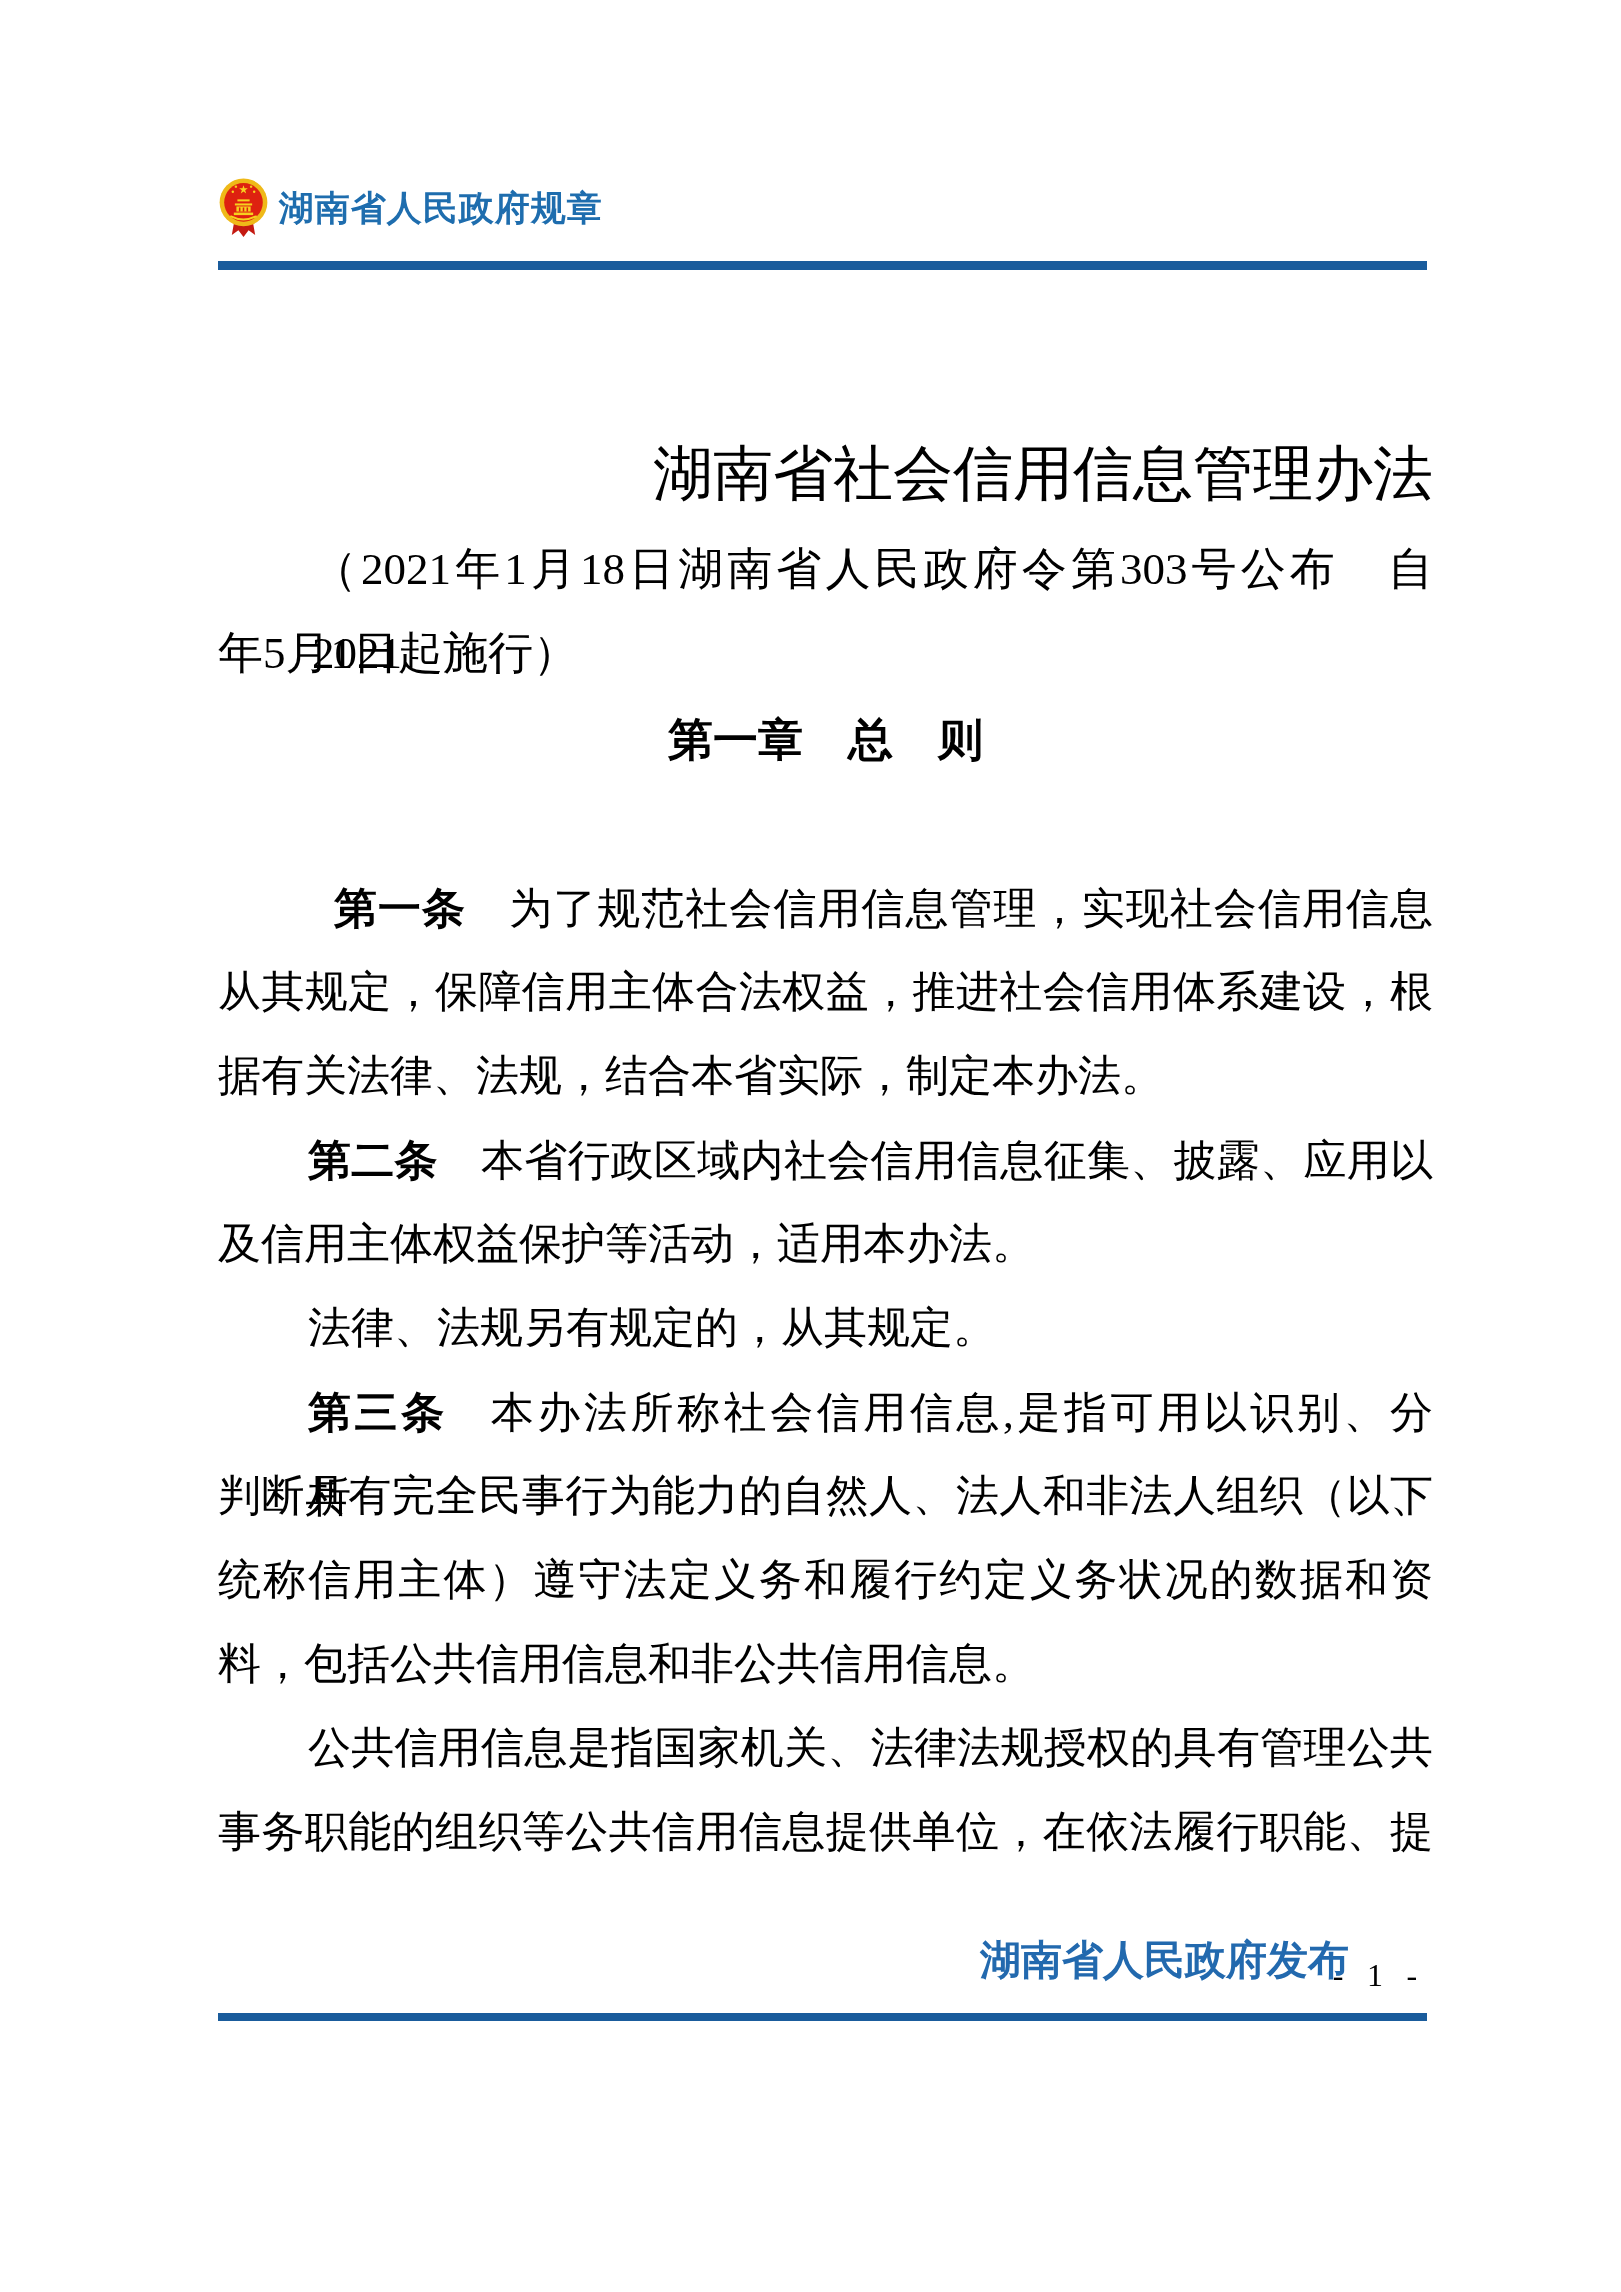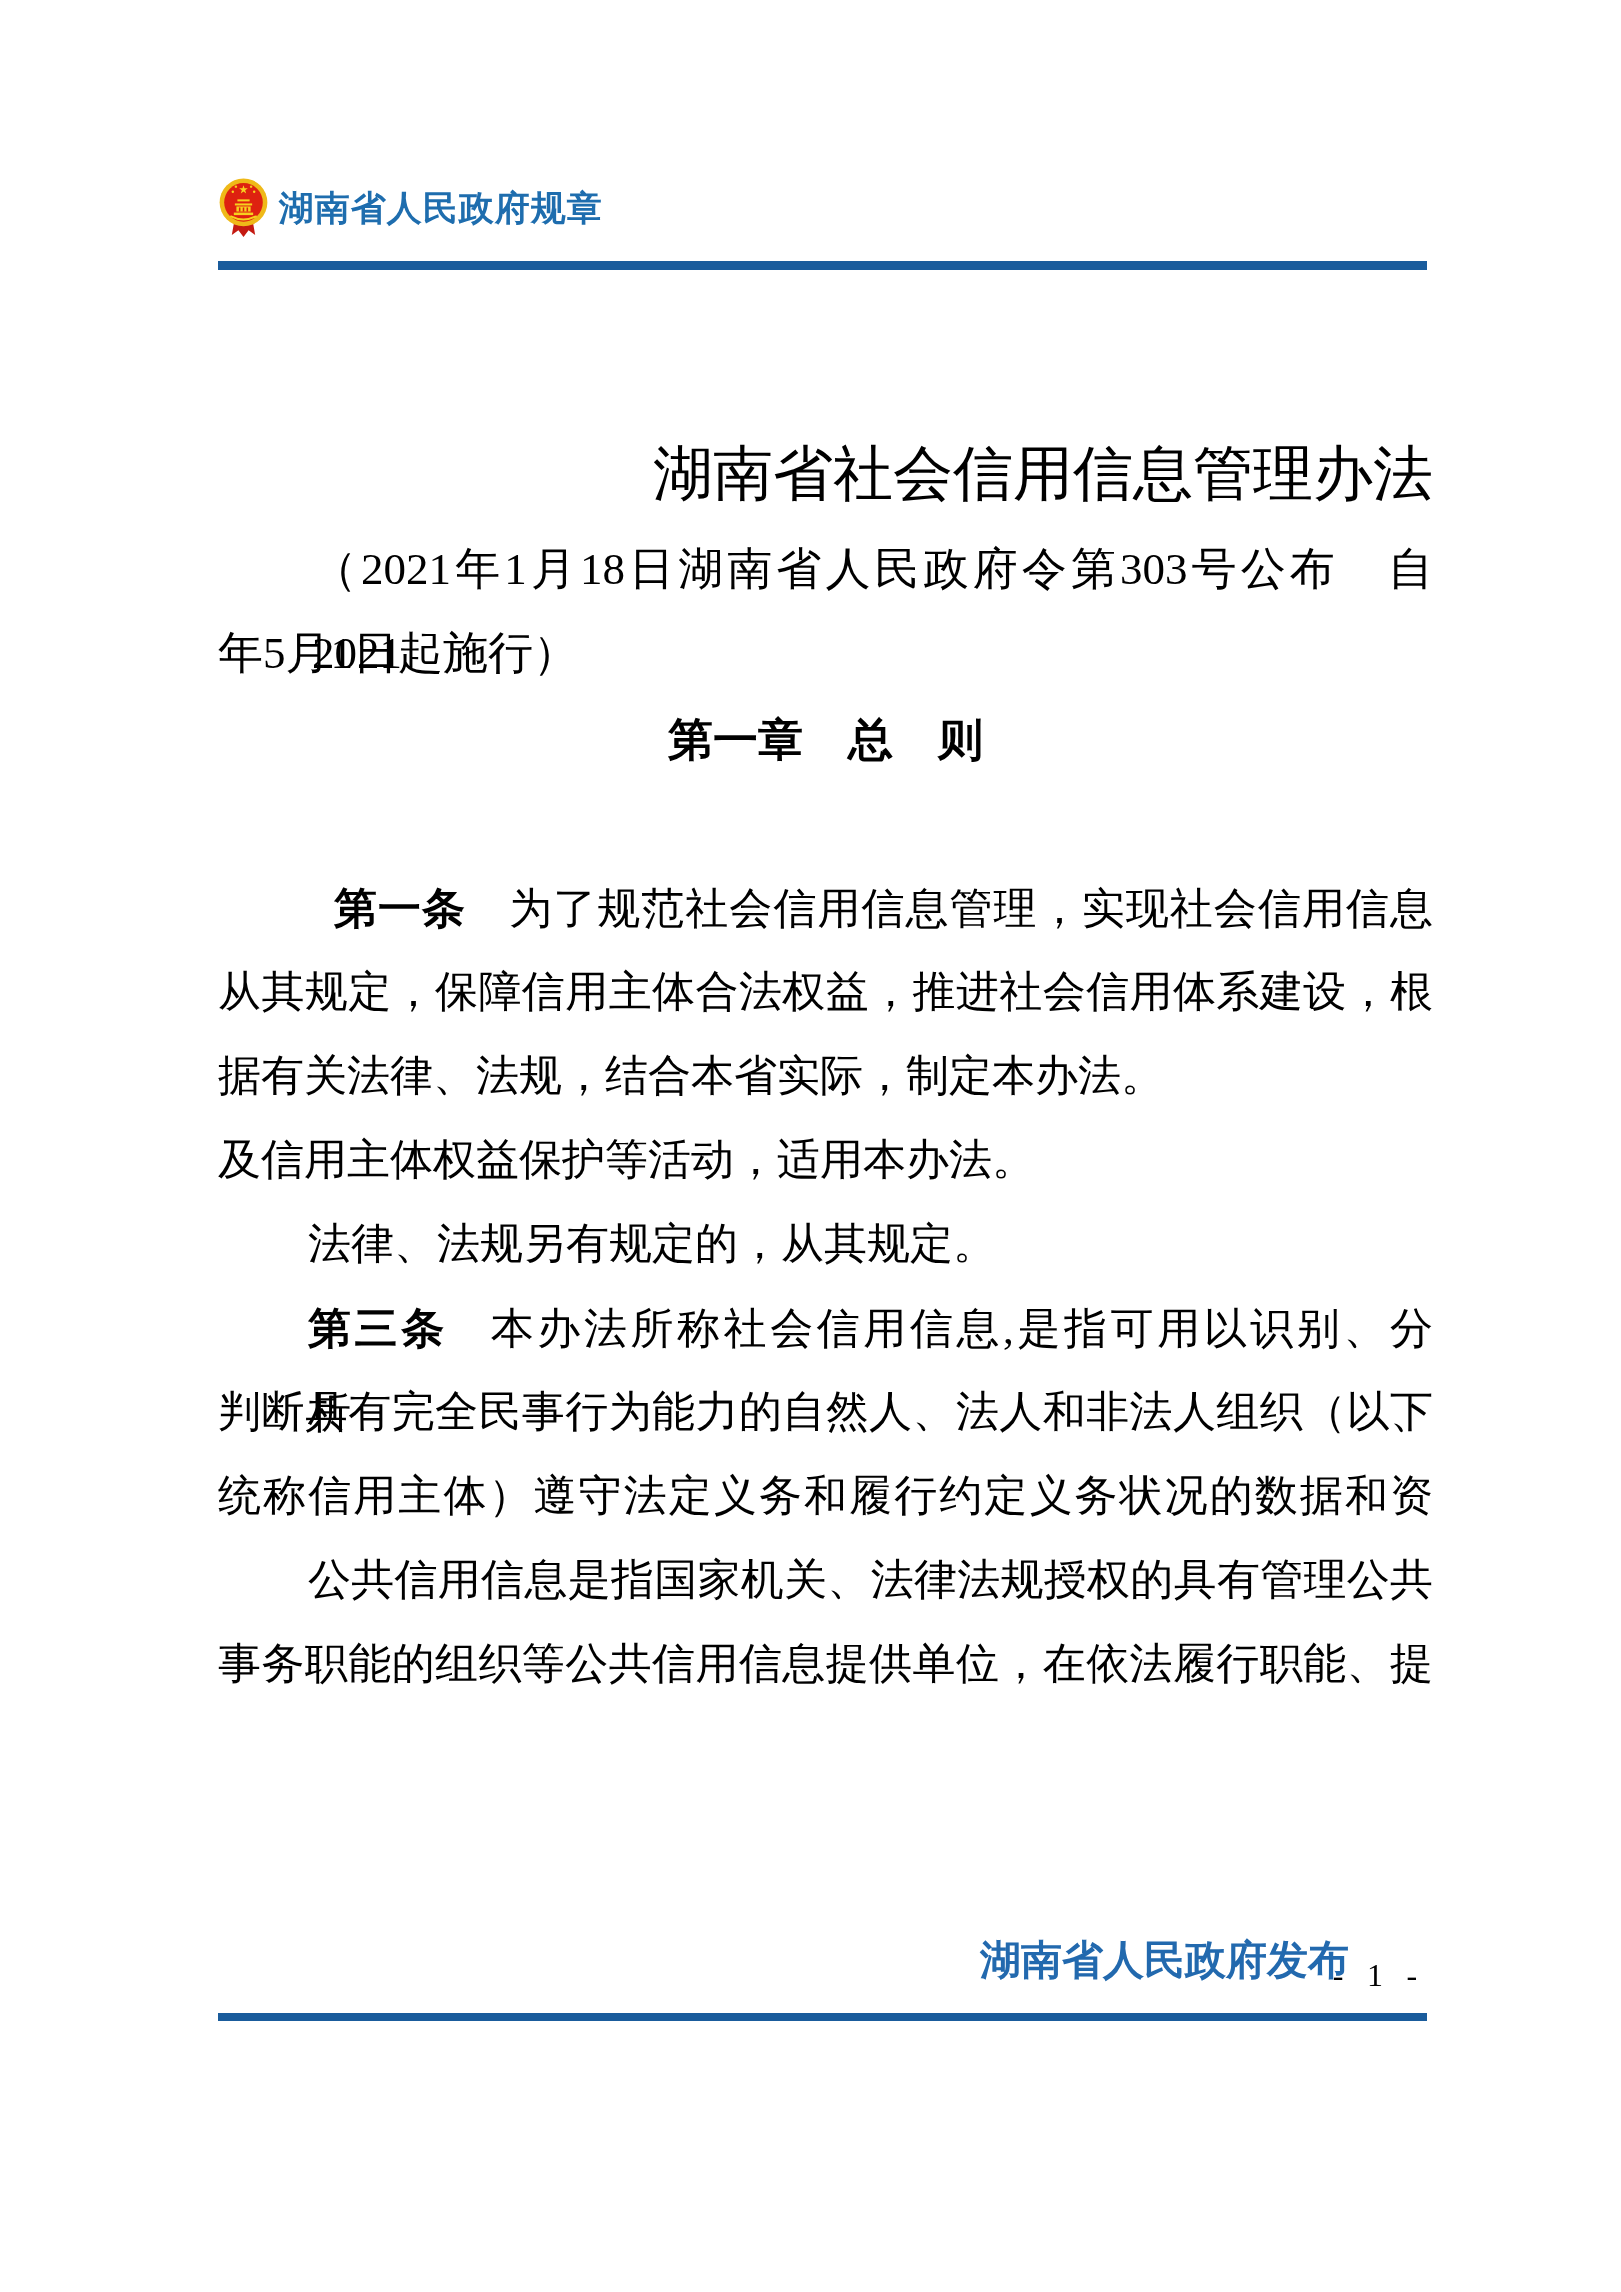--- a/index.html
+++ b/index.html
@@ -83,25 +83,27 @@
     <div class="subtitle-line first">（2021年1月18日湖南省人民政府令第303号公布　自2021</div>
     <div class="subtitle-line">年5月1日起施行）</div>
   </div>
 
   <div class="chapter-heading">第一章　总　则</div>
 
   <div class="doc-body">
       <div class="body-line fill indent-article-first"><span class="article-label">第一条</span><span>为了规范社会信用信息管理，实现社会信用信息</span></div>
       <div class="body-line fill"><span>从其规定，保障信用主体合法权益，推进社会信用体系建设，根</span></div>
       <div class="body-line"><span>据有关法律、法规，结合本省实际，制定本办法。</span></div>
+      <div class="body-line fill indent-article"><span class="article-label">第二条</span><span>本省行政区域内社会信用信息征集、披露、应用以</span></div>
       <div class="body-line"><span>及信用主体权益保护等活动，适用本办法。</span></div>
       <div class="body-line indent-para"><span>法律、法规另有规定的，从其规定。</span></div>
       <div class="body-line fill indent-article"><span class="article-label">第三条</span><span>本办法所称社会信用信息,是指可用以识别、分析、</span></div>
       <div class="body-line fill"><span>判断具有完全民事行为能力的自然人、法人和非法人组织（以下</span></div>
       <div class="body-line fill"><span>统称信用主体）遵守法定义务和履行约定义务状况的数据和资</span></div>
+      <div class="body-line"><span>料，包括公共信用信息和非公共信用信息。</span></div>
       <div class="body-line fill indent-para"><span>公共信用信息是指国家机关、法律法规授权的具有管理公共</span></div>
       <div class="body-line fill"><span>事务职能的组织等公共信用信息提供单位，在依法履行职能、提</span></div>
     </div>
 
   <div class="page-number">- 1 -</div>
   <div class="footer-rule"></div>
   <div class="footer-publisher">湖南省人民政府发布</div>
 
 </div>
 

